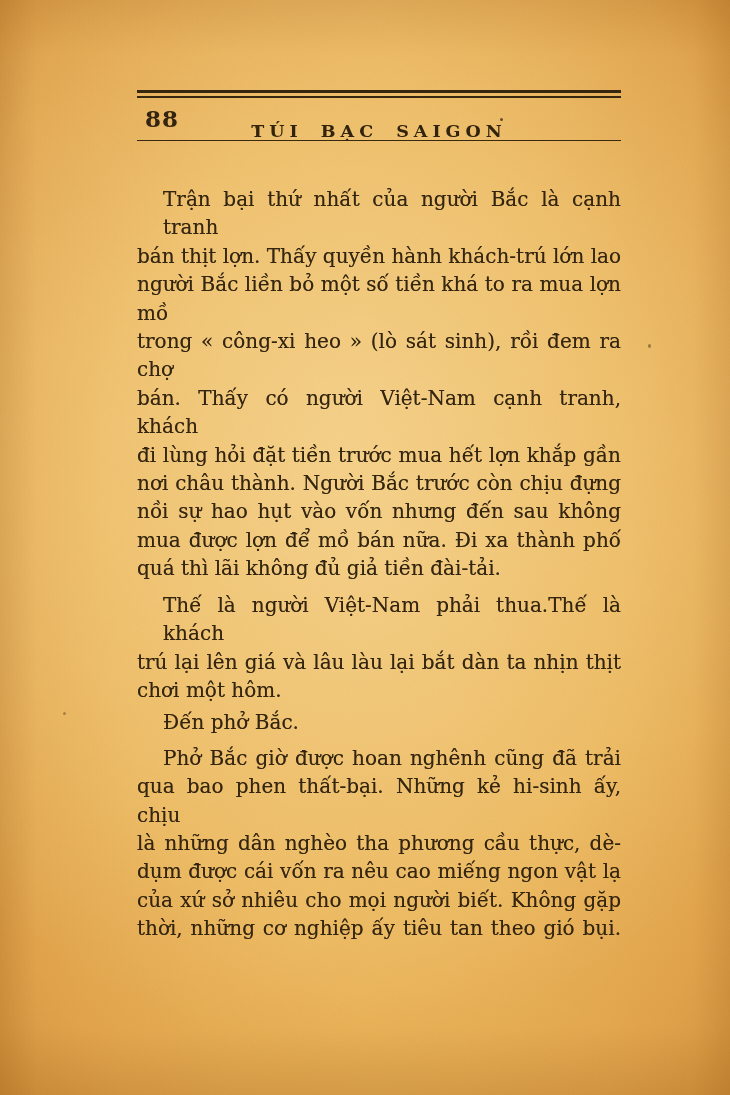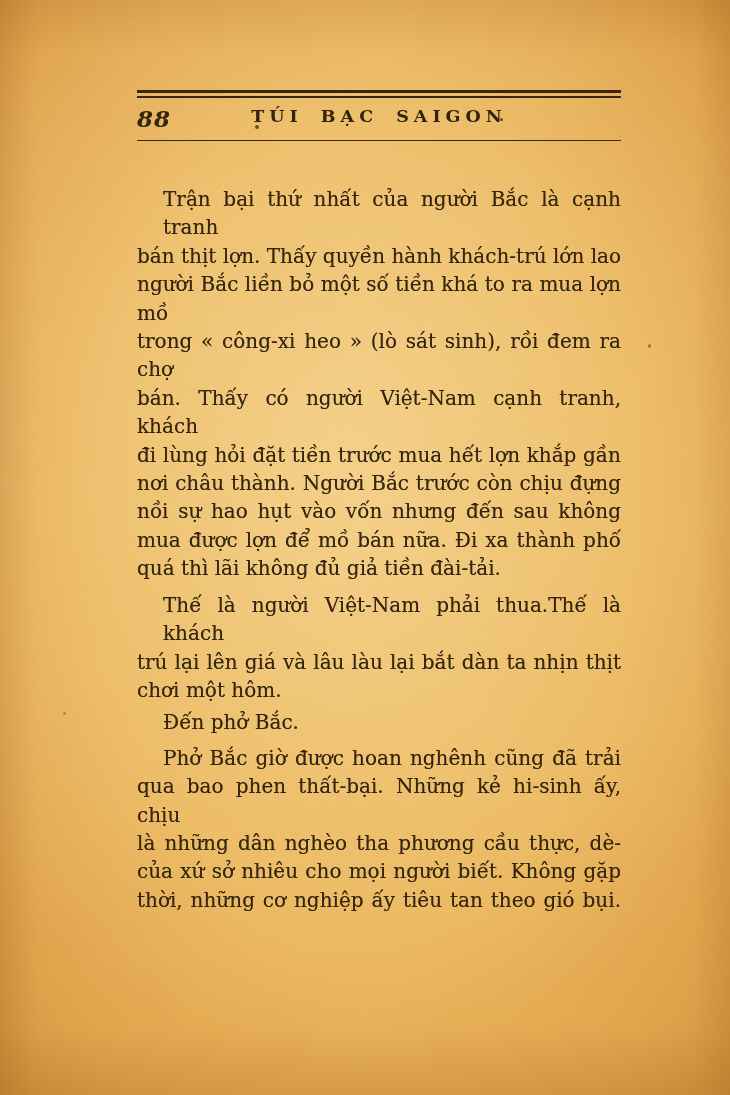--- a/index.html
+++ b/index.html
@@ -26,25 +26,25 @@
     height:3px;
     border-top:3.4px solid #38270f;
     border-bottom:2.6px solid #38270f;
   }
   .header-row {
     position:relative;
     margin-top:5px; height:34px;
     text-align:center;
   }
   .page-number {
-    position:absolute; left:0; top:2px;
-    font-size:23px; font-weight:bold; letter-spacing:1px;font-style:italic;
+    position:absolute; left:8px; top:2px;
+    font-size:23px; font-weight:bold; letter-spacing:1px;
   }
   .running-title {
-    display:inline-block; margin-top:3px;
+    display:inline-block; margin-top:18px;
     font-size:17.5px; font-weight:bold;
     letter-spacing:5px; word-spacing:7px;
     color:#31230d;
   }
   .rule-thin {
     margin-top:3px;
     border-top:1.7px solid #3a2911;
   }
   .body-text { margin-top:44px; }
   .para { margin:0; }
@@ -97,20 +97,21 @@
           <div class="line j">trú lại lên giá và lâu làu lại bắt dàn ta nhịn thịt</div>
           <div class="line">chơi một hôm.</div>
         </div>
         <div class="para">
           <div class="line indent">Đến phở Bắc.</div>
         </div>
         <div class="para">
           <div class="line indent j">Phở Bắc giờ được hoan nghênh cũng đã trải</div>
           <div class="line j">qua bao phen thất-bại. Những kẻ hi-sinh ấy, chịu</div>
           <div class="line j">là những dân nghèo tha phương cầu thực, dè-</div>
+          <div class="line j">dụm được cái vốn ra nêu cao miếng ngon vật lạ</div>
           <div class="line j">của xứ sở nhiêu cho mọi người biết. Không gặp</div>
           <div class="line j">thời, những cơ nghiệp ấy tiêu tan theo gió bụi.</div>
         </div>
       </div>
   </div>
 
   <div class="speck" style="left:255px; top:125px; width:4px; height:4px;"></div>
   <div class="speck" style="left:500px; top:118px; width:3px; height:3px;"></div>
   <div class="speck" style="left:648px; top:344px; width:3px; height:4px; opacity:.6;"></div>
   <div class="speck" style="left:63px; top:712px; width:3px; height:3px; opacity:.5;"></div>

